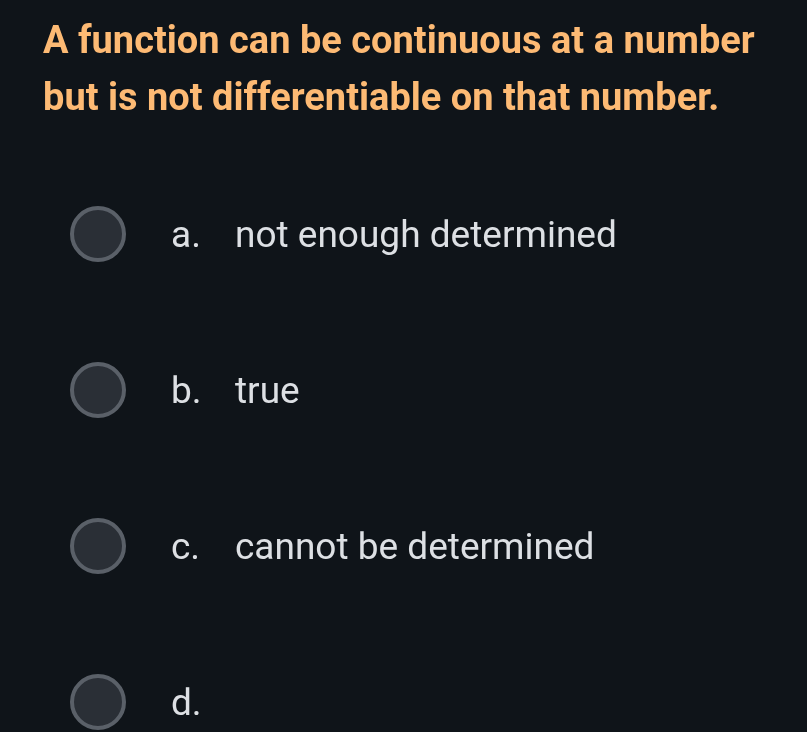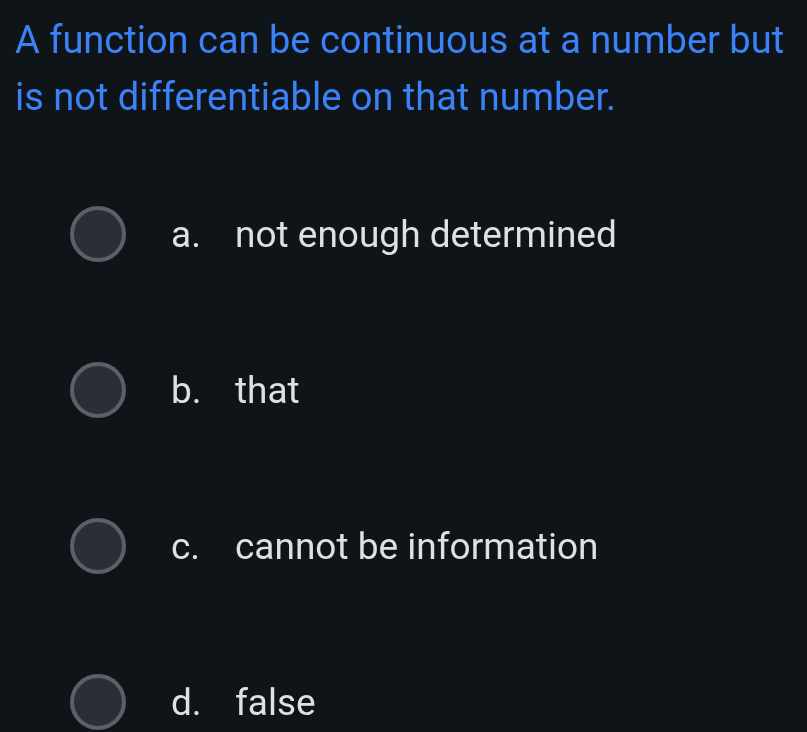--- a/index.html
+++ b/index.html
@@ -11,23 +11,24 @@
       background-color: #0f1419;
       color: #e8e8e8;
       font-family: -apple-system, BlinkMacSystemFont, "Segoe UI", Roboto, Helvetica, Arial, sans-serif;
       width: 807px;
       height: 732px;
       padding: 12px 15px;
     }
     .question-text {
       font-size: 38px;
       line-height: 1.5;
-      color: #3b82f6;
+      color: #fdba74;
       margin-bottom: 80px;
-      font-weight: 400;
+      font-weight: 700;
+      margin-left: 28px;
     }
     .options {
       display: flex;
       flex-direction: column;
       gap: 100px;
       padding-left: 55px;
     }
     .option-row {
       display: flex;
       align-items: center;
@@ -65,33 +66,32 @@
     <div class="option-label-group">
       <span class="option-letter">a.</span>
       <span>not enough determined</span>
     </div>
   </div>
 
   <div class="option-row">
     <div class="radio"></div>
     <div class="option-label-group">
       <span class="option-letter">b.</span>
-      <span>that</span>
+      <span>true</span>
     </div>
   </div>
 
   <div class="option-row">
     <div class="radio"></div>
     <div class="option-label-group">
       <span class="option-letter">c.</span>
-      <span>cannot be information</span>
+      <span>cannot be determined</span>
     </div>
   </div>
 
   <div class="option-row">
     <div class="radio"></div>
     <div class="option-label-group">
       <span class="option-letter">d.</span>
-      <span>false</span>
     </div>
   </div>
 
 </div>
 
 </body></html>

